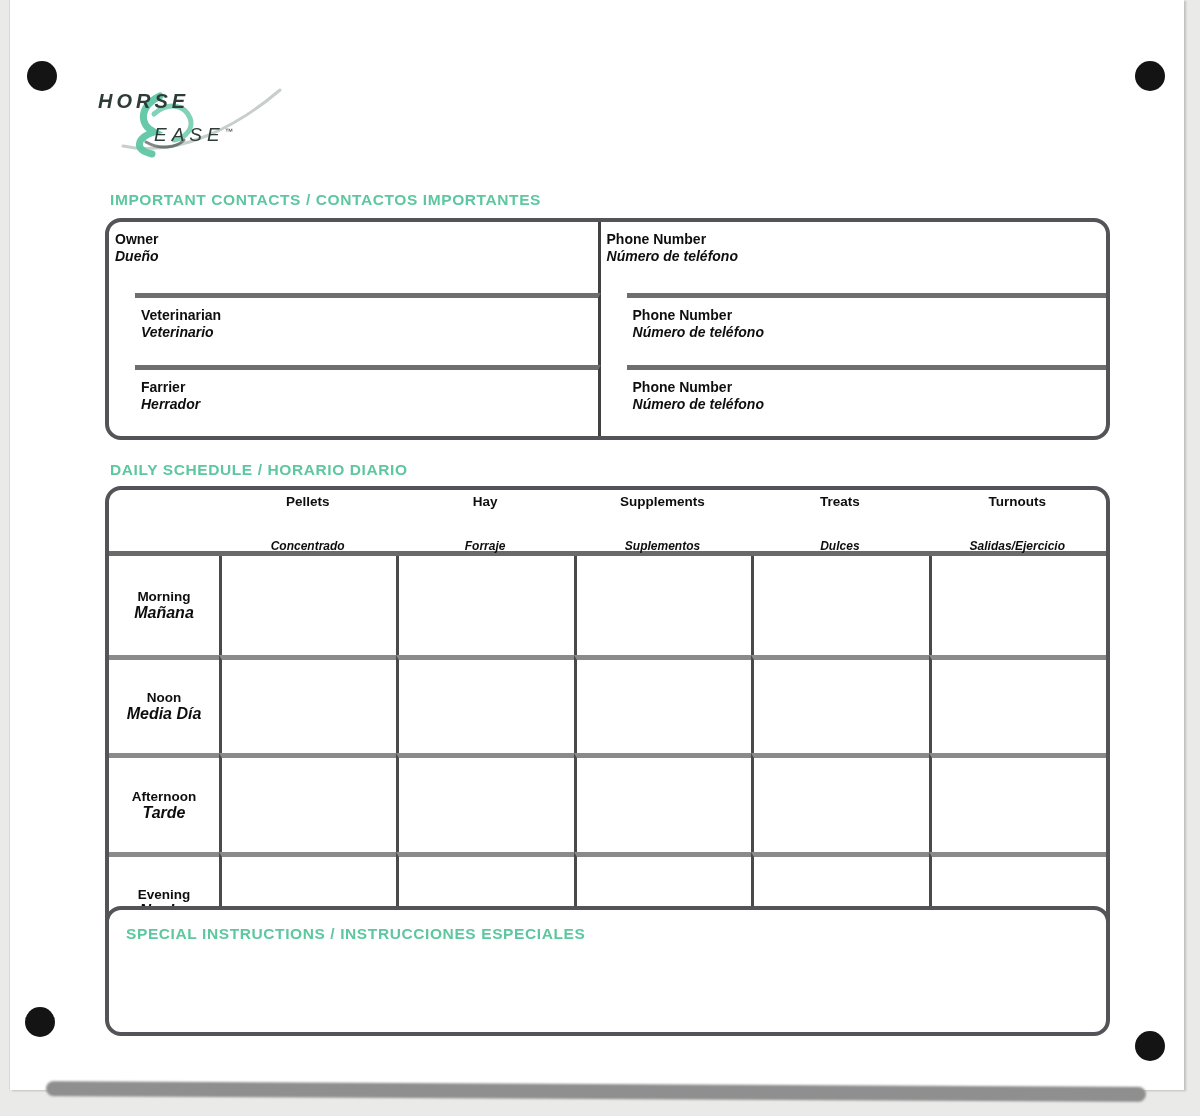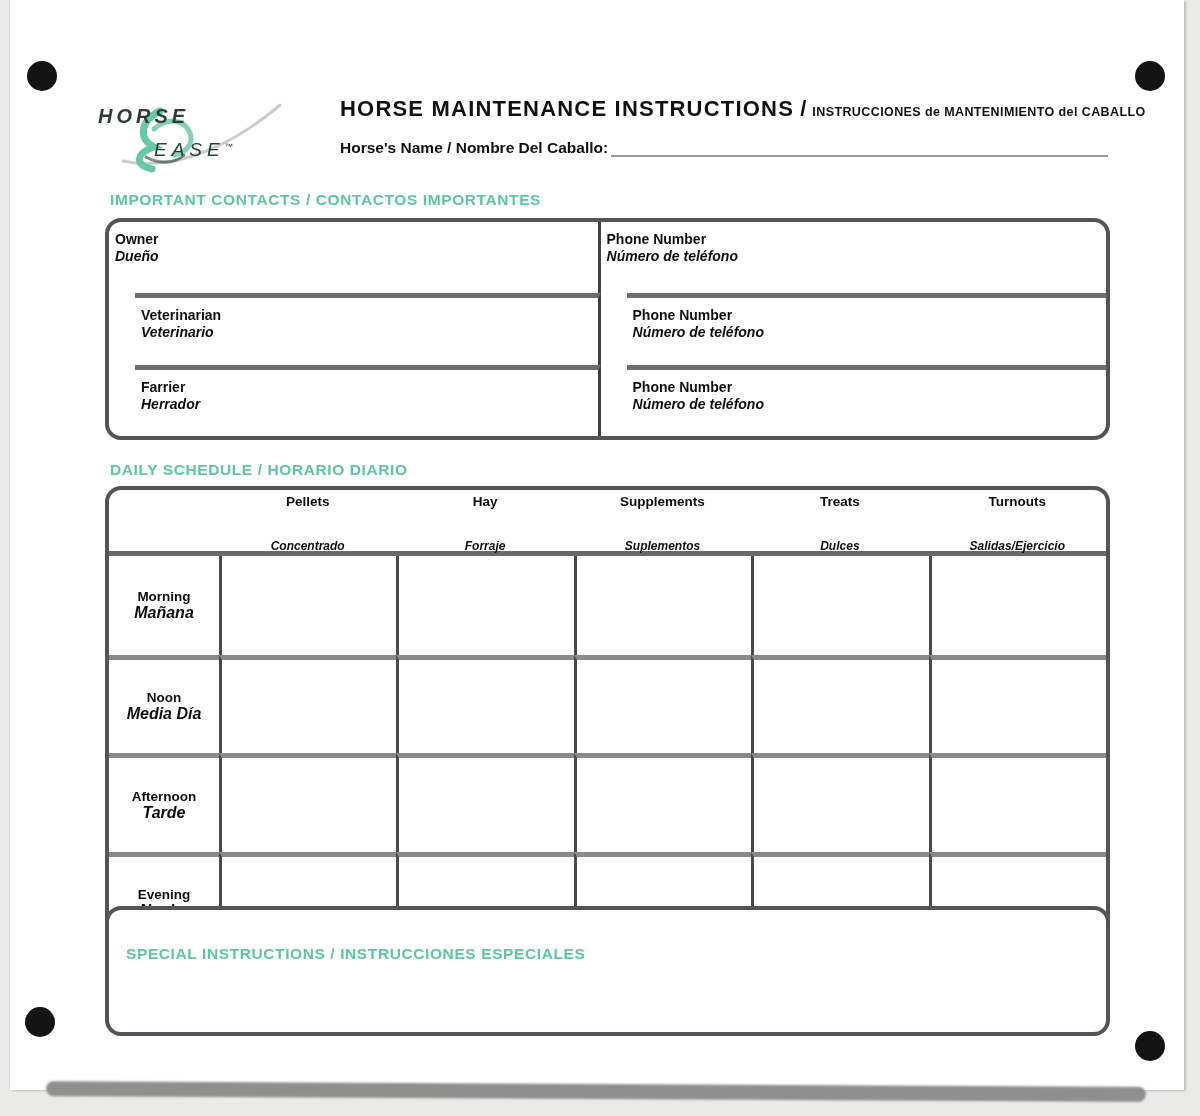--- a/index.html
+++ b/index.html
@@ -9,21 +9,21 @@
         box-shadow:2px 1px 2px rgba(0,0,0,.18), -1px 0 0 #d8d8d6; filter:blur(0.6px);}
   .bottom-shadow{position:absolute; left:46px; top:1084px; width:1100px; height:15px;
         background:var(--shadow-gray,#8f8f8f); border-radius:9px; transform:rotate(0.3deg); filter:blur(1.2px);}
   .dot{position:absolute; width:30px; height:30px; border-radius:50%; background:var(--dot-black,#141414);}
   .dot-tl{left:17px; top:61px;}   
   .dot-tr{left:1125px; top:61px;}
   .dot-bl{left:15px; top:1007px;}
   .dot-br{left:1125px; top:1031px;}
 
   
-  .logo{position:absolute; left:78px; top:99px; width:200px; height:80px;}
+  .logo{position:absolute; left:78px; top:84px; width:200px; height:80px;}
   .logo svg{position:absolute; left:0; top:0;}
   .logo .w1{position:absolute; left:10px; top:6px; font-weight:900; font-style:italic;
         font-size:20px; letter-spacing:4px; color:var(--logo-text,#2e3c37);}
   .logo .w2{position:absolute; left:66px; top:40px; font-weight:400; font-style:italic;
         font-size:19px; letter-spacing:5px; color:var(--logo-text,#2e3c37);}
   .logo .tm{font-size:8px; font-style:normal; letter-spacing:0; vertical-align:super;}
 
   .title-block{position:absolute; left:330px; top:96px; width:768px;}
   .title-line{white-space:nowrap; color:#111;}
   .title-en{font-size:22px; font-weight:900; letter-spacing:1.2px;}
@@ -62,21 +62,21 @@
   .sl .en{font-size:13.5px; font-weight:800; line-height:16px;}
   .sl .es{font-size:16px; font-weight:800; font-style:italic; line-height:16px;}
   .sc{box-sizing:border-box;}
   .vline{border-left:3px solid #4a4a4a;}
   .rsep{border-top:5px solid var(--separator-gray,#8a8a8a);}
 
   
   .special-box{position:absolute; left:95px; top:906px; width:1005px; height:130px;
         border:4px solid var(--border-dark,#535458); border-radius:16px; box-sizing:border-box;
         padding:15px 17px; background:#fff;}
-  .special-box .section-label{position:static;margin-top:20px;}
+  .special-box .section-label{position:static;}
 </style>
 </head>
 <body>
 
 <div class="canvas">
   <div class="page">
 
     <div class="dot dot-tl"></div>
     <div class="dot dot-tr"></div>
     <div class="dot dot-bl"></div>
@@ -86,29 +86,20 @@
       <svg width="200" height="80" viewBox="0 0 200 80">
         <path d="M35,62 C90,74 150,42 192,6" fill="none" stroke="#c7cfcb" stroke-width="3" stroke-linecap="round"></path>
         <path d="M72,12 C52,22 50,40 66,48 C48,54 46,66 64,70" fill="none" stroke="#57c3a0" stroke-width="7" stroke-linecap="round" opacity="0.9"></path>
         <path d="M66,30 C80,18 96,20 102,34 C106,44 98,54 86,56" fill="none" stroke="#57c3a0" stroke-width="5" stroke-linecap="round" opacity="0.75"></path>
         <path d="M58,58 C72,66 88,64 96,56" fill="none" stroke="#2e3c37" stroke-width="3" stroke-linecap="round" opacity="0.6"></path>
       </svg>
       <span class="w1">HORSE</span>
       <span class="w2"><span>EASE</span><span class="tm">™</span></span>
     </div>
 
-    <div class="title-block">
-      <div class="title-line">
-        <span class="title-en">HORSE MAINTENANCE INSTRUCTIONS</span><span class="title-sep"> / </span><span class="title-es">INSTRUCCIONES de MANTENIMIENTO del CABALLO</span>
-      </div>
-      <div class="name-row">
-        <span>Horse's Name / Nombre Del Caballo:</span>
-        <span class="name-line"></span>
-      </div>
-    </div>
 
     <div class="section-label sec-contacts">IMPORTANT CONTACTS / CONTACTOS IMPORTANTES</div>
     <div class="contacts-table">
       <div class="cc role">
         <span class="en">Owner</span>
         <span class="es">Dueño</span>
       </div>
       <div class="cc phone">
         <span class="en">Phone Number</span>
         <span class="es">Número de teléfono</span>

